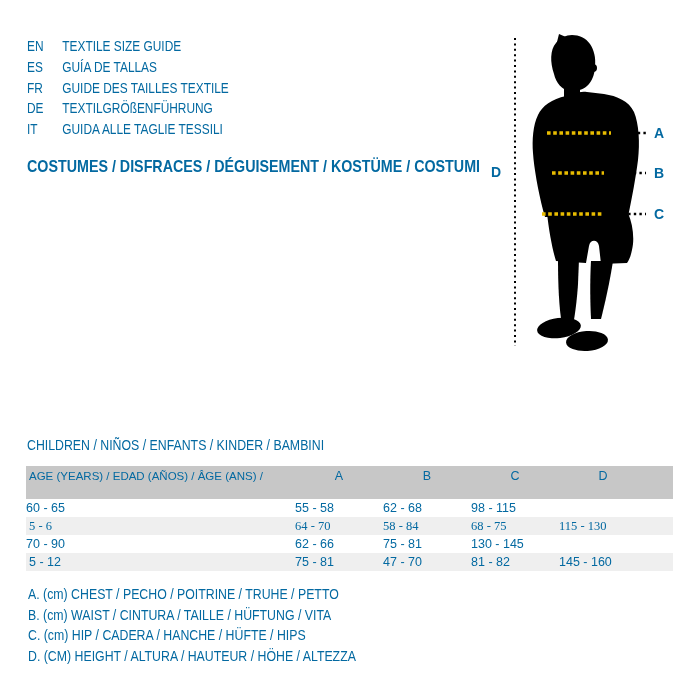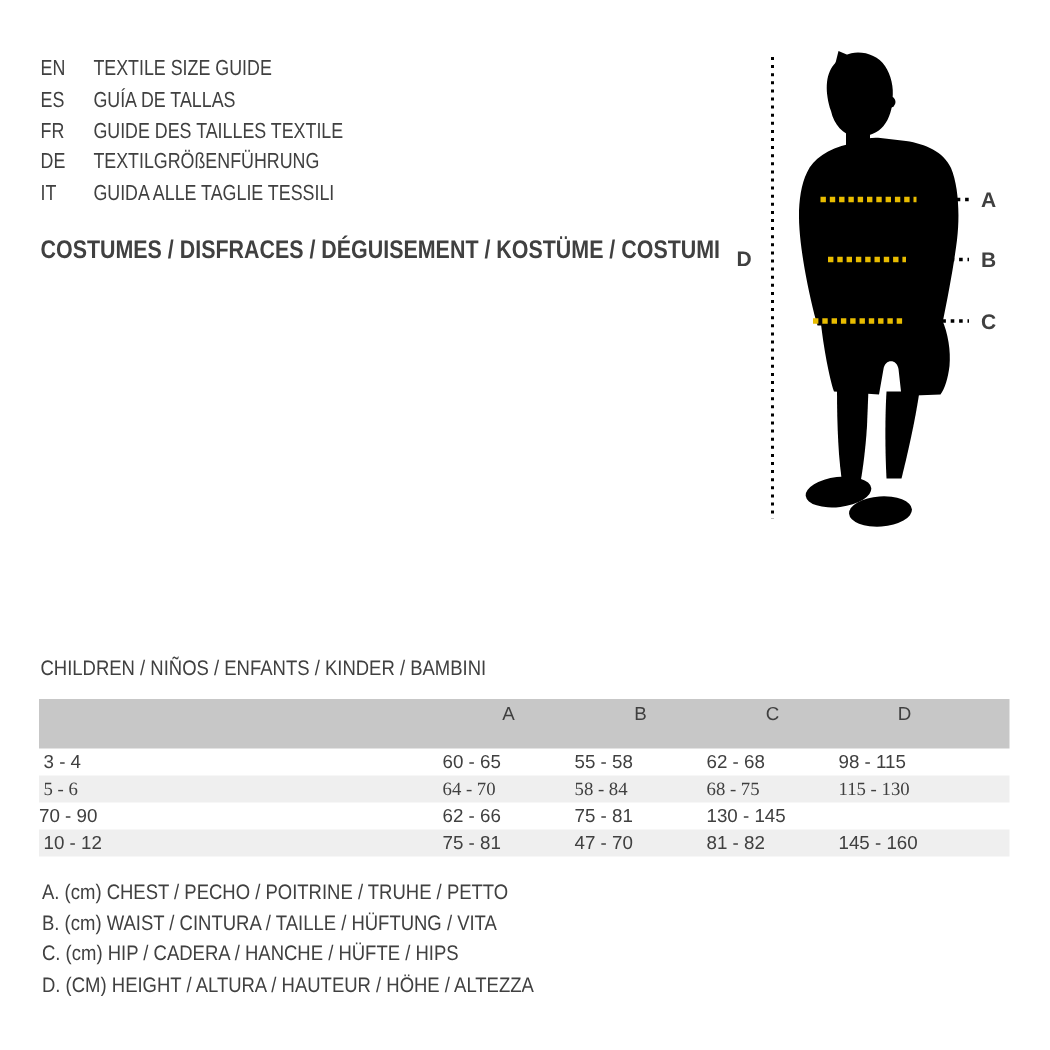--- a/index.html
+++ b/index.html
@@ -1,18 +1,18 @@
 <!DOCTYPE html>
 <html><head>
 <meta charset="utf-8">
 <style>
   html,body{margin:0;padding:0;background:#ffffff;}
   .canvas{
     position:relative;width:700px;height:700px;background:#ffffff;overflow:hidden;
-    font-family:"Liberation Sans","DejaVu Sans",sans-serif;color:#404040;
+    font-family:"Liberation Sans","DejaVu Sans",sans-serif;color:#0369a1;
   }
   .cond{transform-origin:left top;white-space:nowrap;}
 
   
   .lang-list{position:absolute;left:27px;top:36px;transform:scaleX(0.82);}
   .lang-row{display:flex;font-size:14.5px;line-height:20.8px;}
   .lang-code{width:43px;flex:0 0 43px;}
   .costumes-title{position:absolute;left:27px;top:157px;font-weight:bold;font-size:17px;transform:scaleX(0.84);letter-spacing:0;}
 
   
@@ -101,30 +101,30 @@
   <span class="measure-label lbl-a">A</span>
   <span class="measure-label lbl-b">B</span>
   <span class="measure-label lbl-c">C</span>
   <span class="measure-label lbl-d">D</span>
 
   <div class="children-title cond">CHILDREN / NIÑOS / ENFANTS / KINDER / BAMBINI</div>
 
   <div class="size-table">
     <div class="t-header" style="background:#c7c7c7;">
       <div class="age-head">
+        <div>AGE (YEARS) / EDAD (AÑOS) / ÂGE (ANS) /</div>
       </div>
       <div class="col-head">A</div>
       <div class="col-head">B</div>
       <div class="col-head">C</div>
       <div class="col-head">D</div>
       <div></div>
     </div>
 
     <div class="t-row">
-      <div class="age-cell">3 - 4</div>
       <div class="val-cell">60 - 65</div>
       <div class="val-cell">55 - 58</div>
       <div class="val-cell">62 - 68</div>
       <div class="val-cell">98 - 115</div>
       <div></div>
     </div>
     <div class="t-row" style="background:#efefef;font-family:Liberation Serif, serif;">
       <div class="age-cell">5 - 6</div>
       <div class="val-cell">64 - 70</div>
       <div class="val-cell">58 - 84</div>
@@ -133,21 +133,21 @@
       <div></div>
     </div>
     <div class="t-row">
       <div class="val-cell">70 - 90</div>
       <div class="val-cell">62 - 66</div>
       <div class="val-cell">75 - 81</div>
       <div class="val-cell">130 - 145</div>
       <div></div>
     </div>
     <div class="t-row" style="background:#efefef;">
-      <div class="age-cell">10 - 12</div>
+      <div class="age-cell">5 - 12</div>
       <div class="val-cell">75 - 81</div>
       <div class="val-cell">47 - 70</div>
       <div class="val-cell">81 - 82</div>
       <div class="val-cell">145 - 160</div>
       <div></div>
     </div>
   </div>
 
   <div class="legend cond">
     <div class="legend-item">A. (cm) CHEST / PECHO / POITRINE / TRUHE / PETTO</div>

